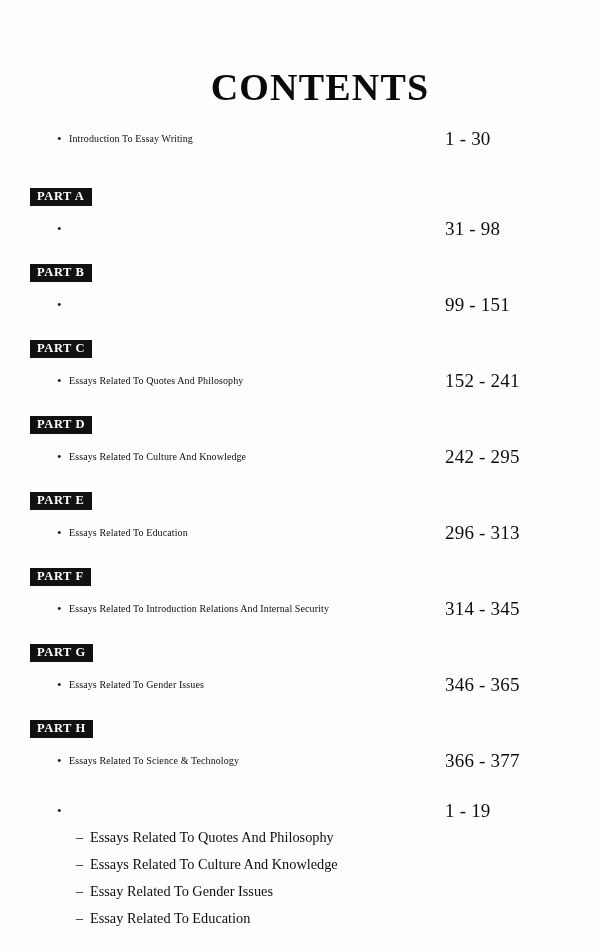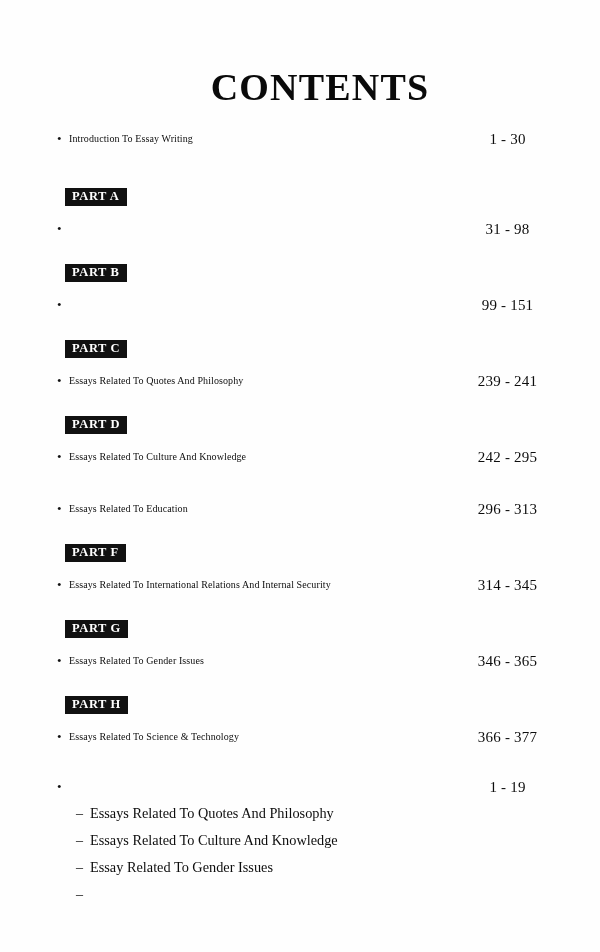--- a/index.html
+++ b/index.html
@@ -44,21 +44,21 @@
     top: 128px;
     left: 0;
     width: 600px;
   }
 
   .toc-group {
     position: relative;
   }
 
   .part-badge-wrap {
-    padding-left: 65px;
+    padding-left: 30px;
     height: 24px;
     text-decoration: underline;
   }
 
   .part-badge {
     display: inline-block;
     background: #111111;
     color: #ffffff;
     font-size: 12.5px;
     font-weight: bold;
@@ -91,24 +91,24 @@
     letter-spacing: 0.1px;
     white-space: nowrap;
   }
 
   .row-title.bold {
     font-weight: bold;
   }
 
   .row-pages {
     position: absolute;
-    left: 455px;
+    left: 445px;
     width: 105px;
-    text-align: center;
-    font-size: 15px;
+    text-align: left;
+    font-size: 19px;
     line-height: 22px;
     letter-spacing: 0.2px;
   }
 
   
   .sub-row {
     display: flex;
     align-items: flex-start;
     padding-left: 76px;
     min-height: 20px;
@@ -178,59 +178,62 @@
     <div class="gap-part"></div>
 
     <div class="toc-group">
       <div class="part-badge-wrap">
         <span class="part-badge">PART C</span>
       </div>
       <div class="gap-badge"></div>
       <div class="toc-row">
         <span class="row-bullet">•</span>
         <span class="row-title">Essays Related To Quotes And Philosophy</span>
-        <span class="row-pages">239 - 241</span>
+        <span class="row-pages">152 - 241</span>
       </div>
     </div>
 
     <div class="gap-part"></div>
 
     <div class="toc-group">
       <div class="part-badge-wrap">
         <span class="part-badge">PART D</span>
       </div>
       <div class="gap-badge"></div>
       <div class="toc-row">
         <span class="row-bullet">•</span>
         <span class="row-title">Essays Related To Culture And Knowledge</span>
         <span class="row-pages">242 - 295</span>
       </div>
     </div>
 
     <div class="gap-part"></div>
 
     <div class="toc-group">
+      <div class="part-badge-wrap">
+        <span class="part-badge">PART E</span>
+      </div>
       <div class="gap-badge"></div>
       <div class="toc-row">
         <span class="row-bullet">•</span>
         <span class="row-title">Essays Related To Education</span>
         <span class="row-pages">296 - 313</span>
       </div>
     </div>
 
     <div class="gap-part"></div>
 
     <div class="toc-group">
       <div class="part-badge-wrap">
         <span class="part-badge">PART F</span>
       </div>
       <div class="gap-badge"></div>
       <div class="toc-row">
         <span class="row-bullet">•</span>
-        <span class="row-title">Essays Related To International Relations And Internal Security</span>
+        <span class="row-title">Essays Related To Introduction Relations And Internal Security</span>
         <span class="row-pages">314 - 345</span>
       </div>
     </div>
 
     <div class="gap-part"></div>
 
     <div class="toc-group">
       <div class="part-badge-wrap">
         <span class="part-badge">PART G</span>
       </div>
@@ -276,17 +279,18 @@
         <span class="sub-title">Essays Related To Culture And Knowledge</span>
       </div>
 
       <div class="sub-row">
         <span class="sub-dash">–</span>
         <span class="sub-title">Essay Related To Gender Issues</span>
       </div>
 
       <div class="sub-row">
         <span class="sub-dash">–</span>
+        <span class="sub-title">Essay Related To Education</span>
       </div>
     </div>
 
   </div>
 </div>
 
 </body></html>

